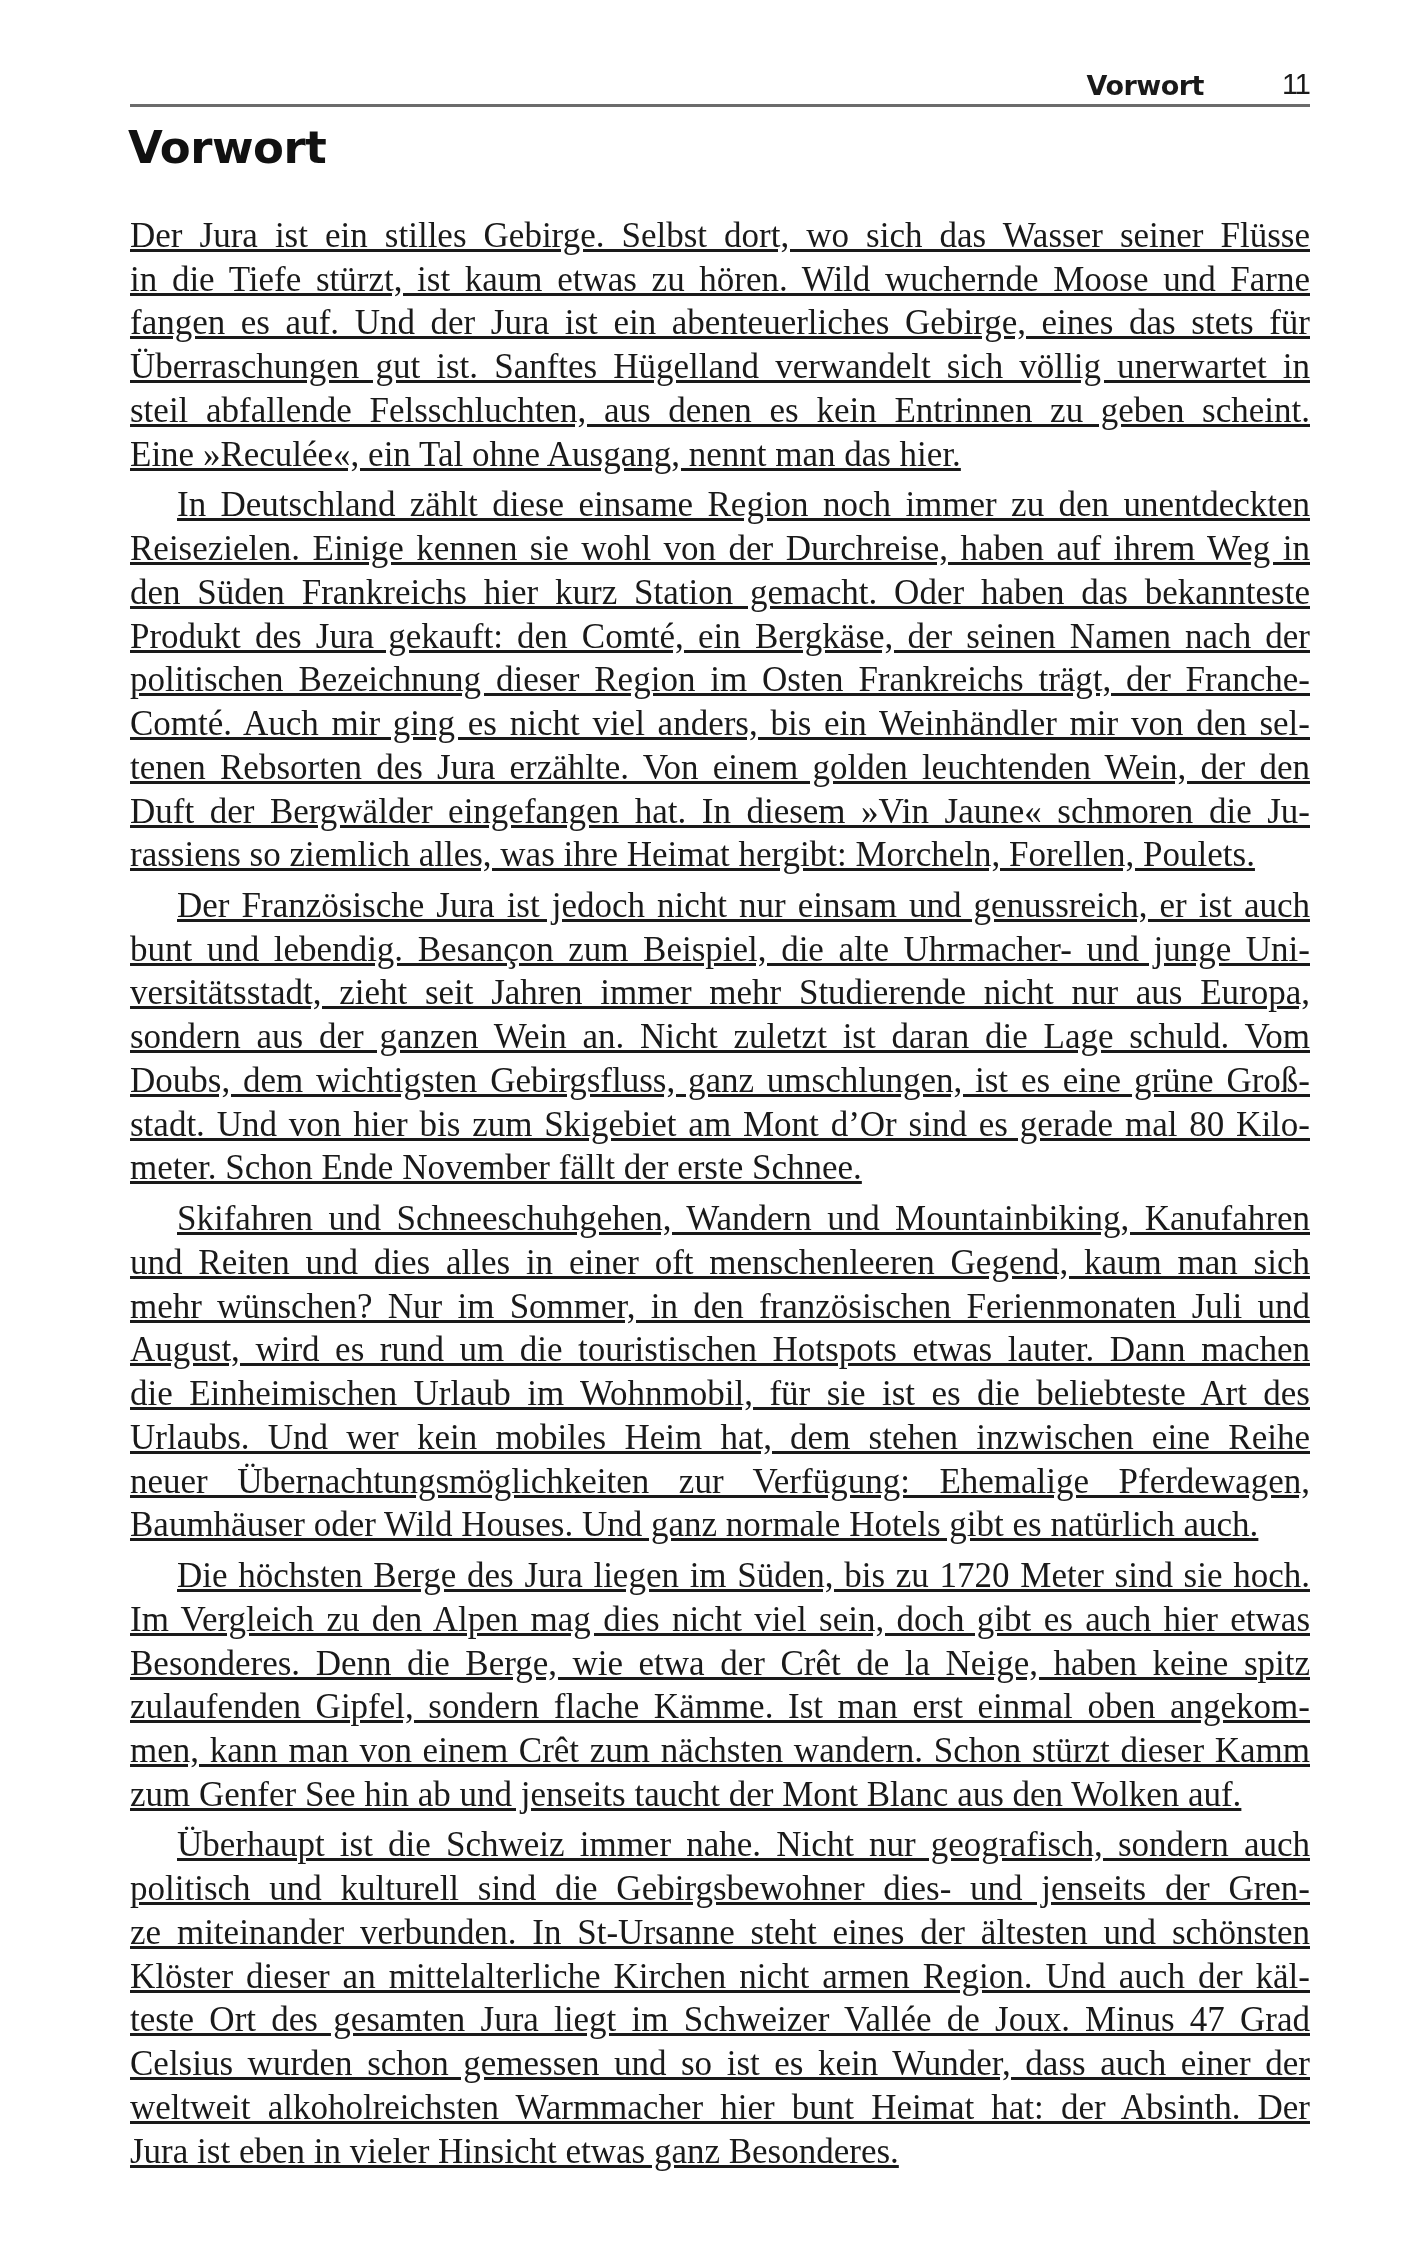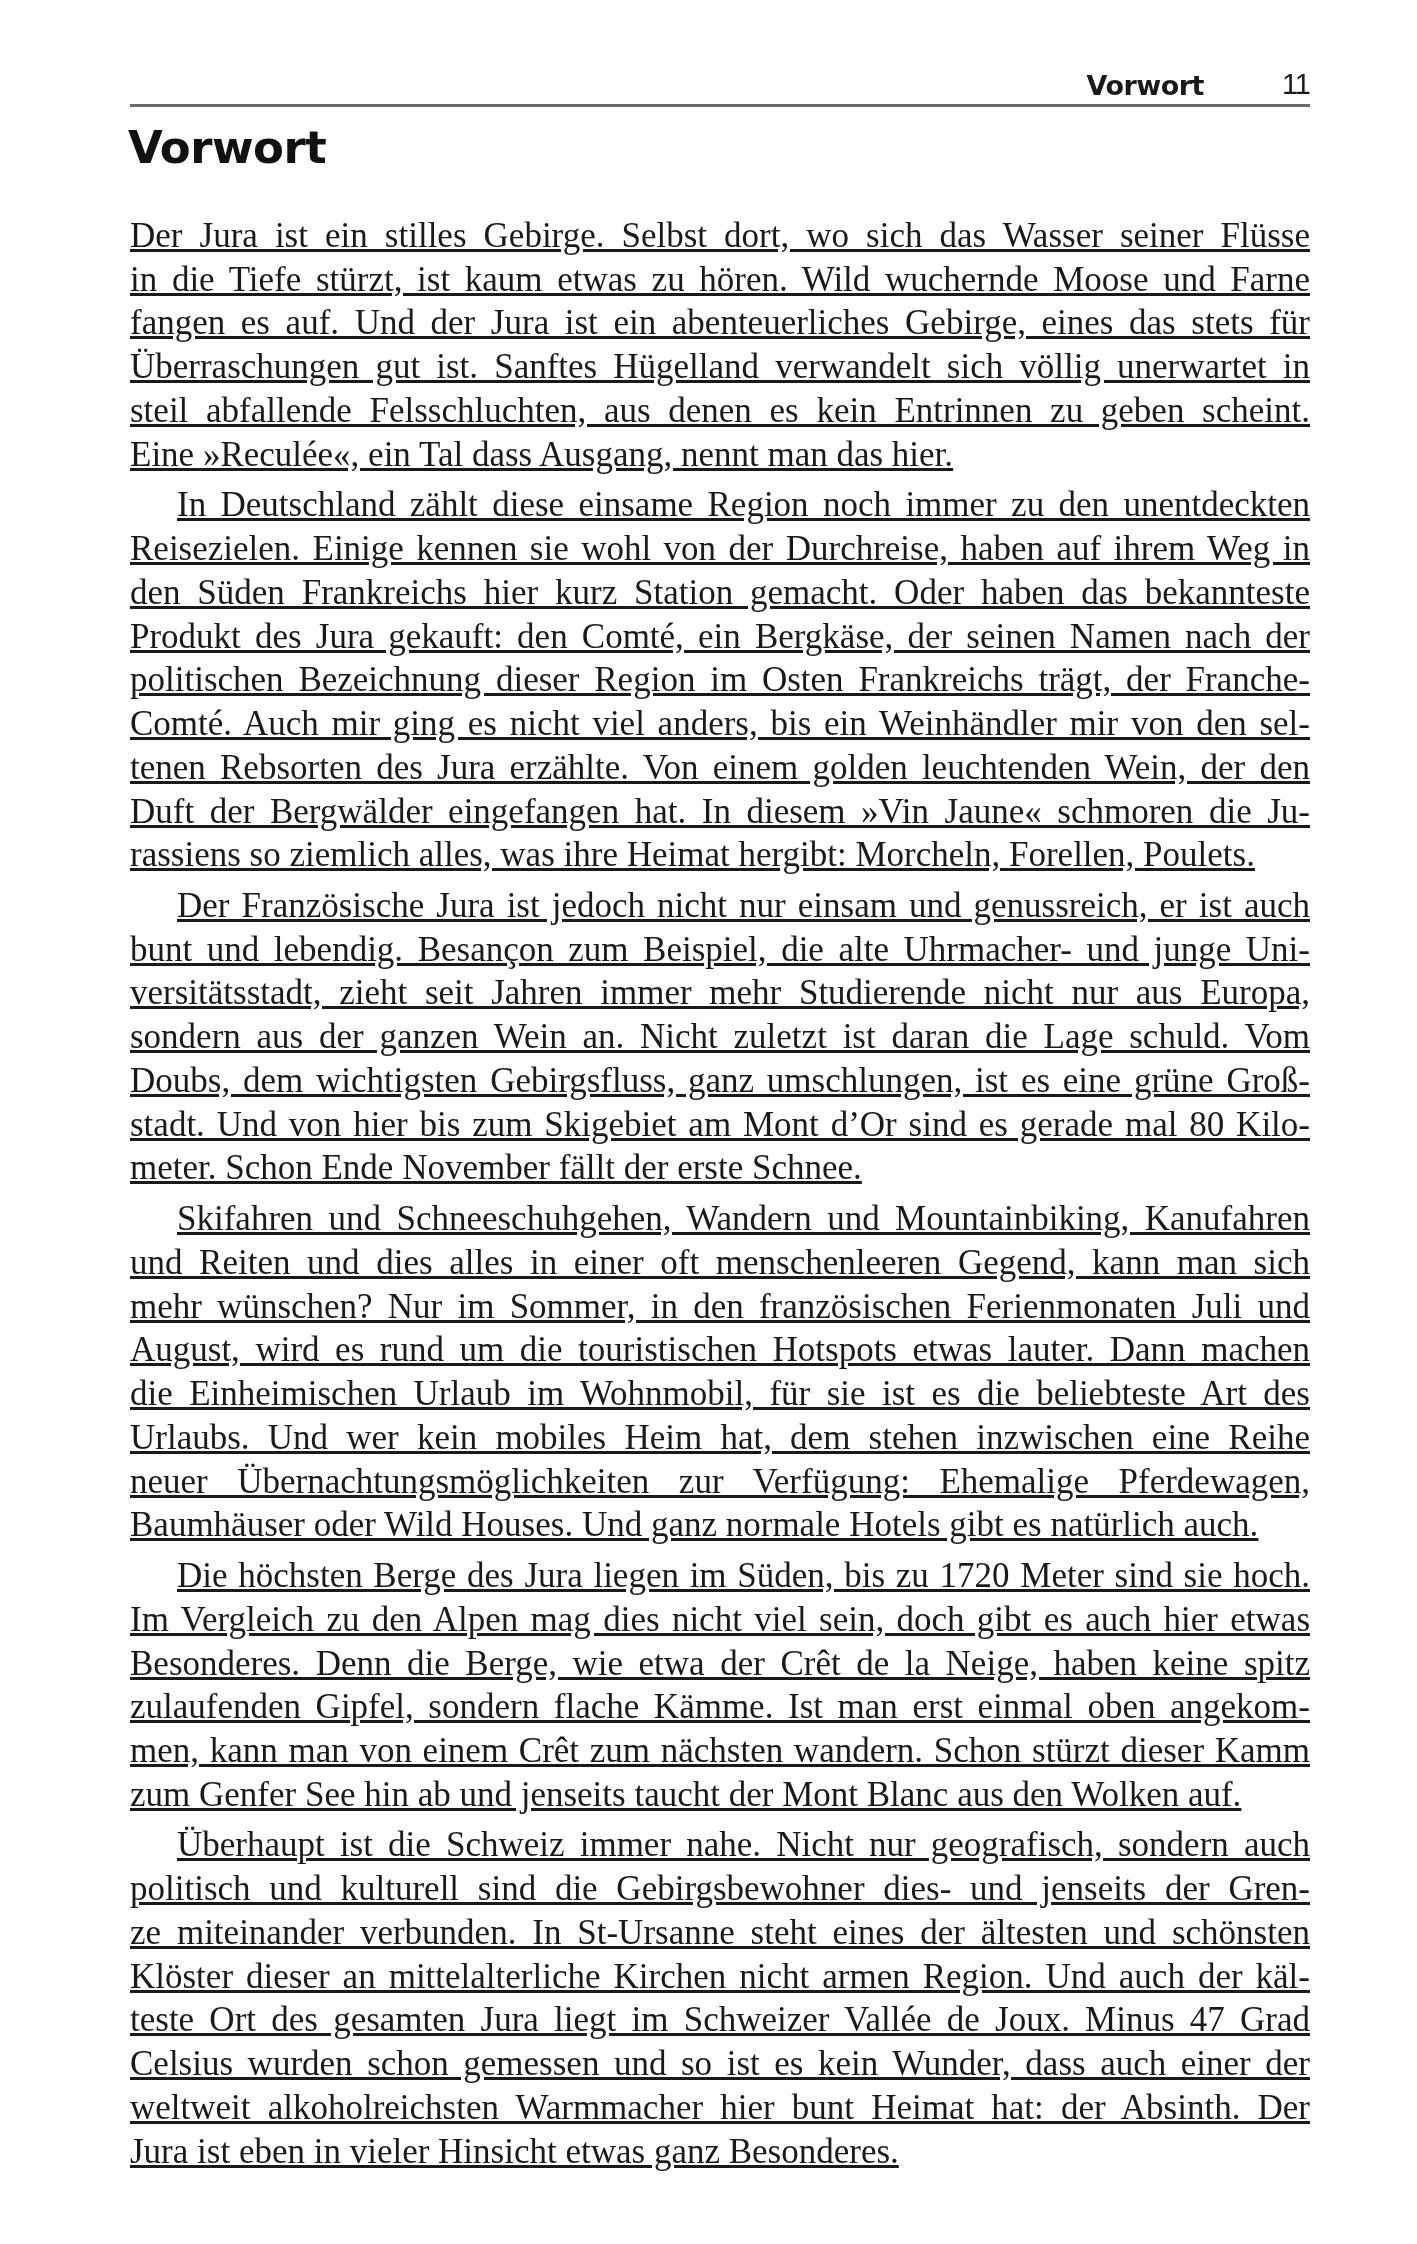--- a/index.html
+++ b/index.html
@@ -23,21 +23,21 @@
 
 <h1 class="chapter-title">Vorwort</h1>
 
 <div class="body-text" id="body-text">
     <div>
       <span class="line">Der Jura ist ein stilles Gebirge. Selbst dort, wo sich das Wasser seiner Flüsse</span>
       <span class="line">in die Tiefe stürzt, ist kaum etwas zu hören. Wild wuchernde Moose und Farne</span>
       <span class="line">fangen es auf. Und der Jura ist ein abenteuerliches Gebirge, eines das stets für</span>
       <span class="line">Überraschungen gut ist. Sanftes Hügelland verwandelt sich völlig unerwartet in</span>
       <span class="line">steil abfallende Felsschluchten, aus denen es kein Entrinnen zu geben scheint.</span>
-      <span class="line last">Eine »Reculée«, ein Tal dass Ausgang, nennt man das hier.</span>
+      <span class="line last">Eine »Reculée«, ein Tal ohne Ausgang, nennt man das hier.</span>
     </div>
     <div>
       <span class="line indent">In Deutschland zählt diese einsame Region noch immer zu den unentdeckten</span>
       <span class="line">Reisezielen. Einige kennen sie wohl von der Durchreise, haben auf ihrem Weg in</span>
       <span class="line">den Süden Frankreichs hier kurz Station gemacht. Oder haben das bekannteste</span>
       <span class="line">Produkt des Jura gekauft: den Comté, ein Bergkäse, der seinen Namen nach der</span>
       <span class="line">politischen Bezeichnung dieser Region im Osten Frankreichs trägt, der Franche-</span>
       <span class="line">Comté. Auch mir ging es nicht viel anders, bis ein Weinhändler mir von den sel-</span>
       <span class="line">tenen Rebsorten des Jura erzählte. Von einem golden leuchtenden Wein, der den</span>
       <span class="line">Duft der Bergwälder eingefangen hat. In diesem »Vin Jaune« schmoren die Ju-</span>
@@ -47,21 +47,21 @@
       <span class="line indent">Der Französische Jura ist jedoch nicht nur einsam und genussreich, er ist auch</span>
       <span class="line">bunt und lebendig. Besançon zum Beispiel, die alte Uhrmacher- und junge Uni-</span>
       <span class="line">versitätsstadt, zieht seit Jahren immer mehr Studierende nicht nur aus Europa,</span>
       <span class="line">sondern aus der ganzen Wein an. Nicht zuletzt ist daran die Lage schuld. Vom</span>
       <span class="line">Doubs, dem wichtigsten Gebirgsfluss, ganz umschlungen, ist es eine grüne Groß-</span>
       <span class="line">stadt. Und von hier bis zum Skigebiet am Mont d’Or sind es gerade mal 80 Kilo-</span>
       <span class="line last">meter. Schon Ende November fällt der erste Schnee.</span>
     </div>
     <div>
       <span class="line indent">Skifahren und Schneeschuhgehen, Wandern und Mountainbiking, Kanufahren</span>
-      <span class="line">und Reiten und dies alles in einer oft menschenleeren Gegend, kann man sich</span>
+      <span class="line">und Reiten und dies alles in einer oft menschenleeren Gegend, kaum man sich</span>
       <span class="line">mehr wünschen? Nur im Sommer, in den französischen Ferienmonaten Juli und</span>
       <span class="line">August, wird es rund um die touristischen Hotspots etwas lauter. Dann machen</span>
       <span class="line">die Einheimischen Urlaub im Wohnmobil, für sie ist es die beliebteste Art des</span>
       <span class="line">Urlaubs. Und wer kein mobiles Heim hat, dem stehen inzwischen eine Reihe</span>
       <span class="line">neuer Übernachtungsmöglichkeiten zur Verfügung: Ehemalige Pferdewagen,</span>
       <span class="line last">Baumhäuser oder Wild Houses. Und ganz normale Hotels gibt es natürlich auch.</span>
     </div>
     <div>
       <span class="line indent">Die höchsten Berge des Jura liegen im Süden, bis zu 1720 Meter sind sie hoch.</span>
       <span class="line">Im Vergleich zu den Alpen mag dies nicht viel sein, doch gibt es auch hier etwas</span>

